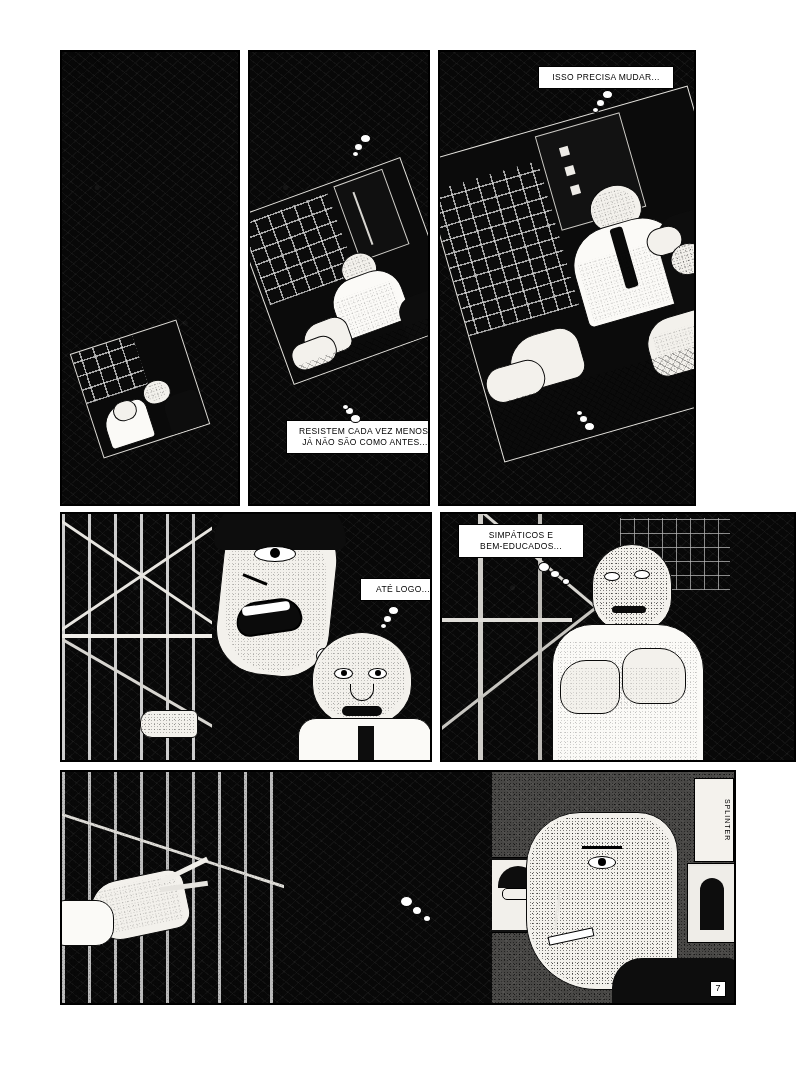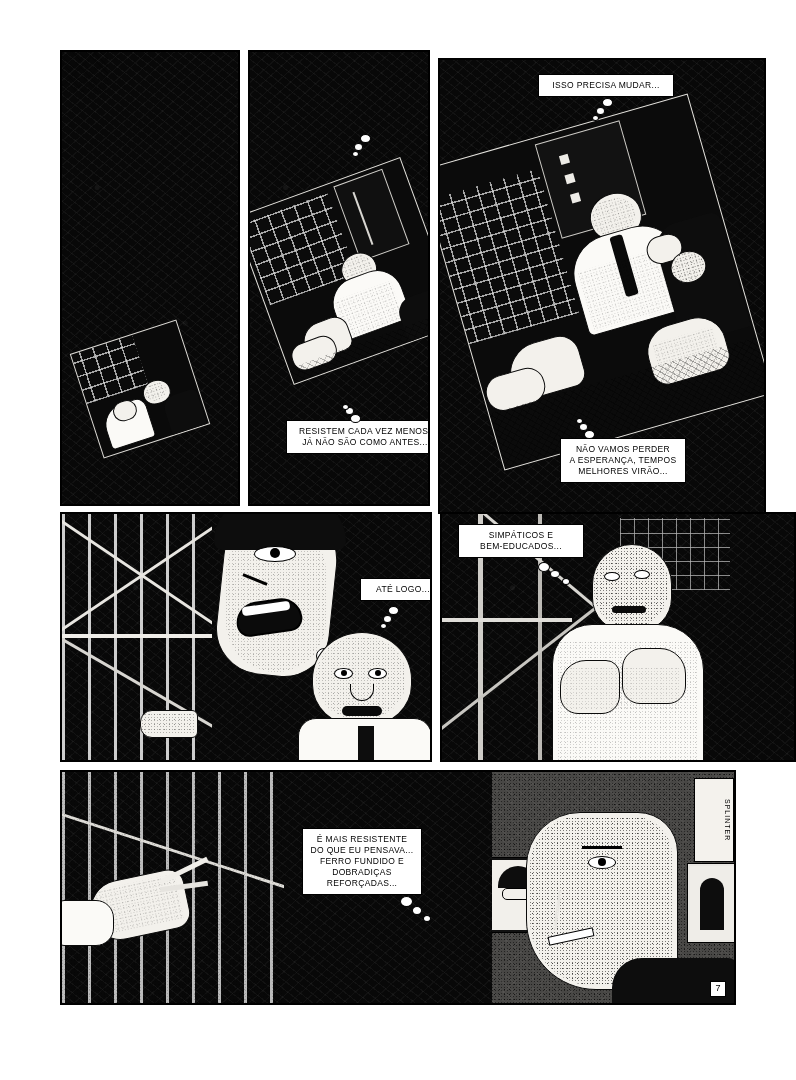--- a/index.html
+++ b/index.html
@@ -204,21 +204,21 @@
 
       <div class="balloon" style="left:36px; top:368px; width:158px;">RESISTEM CADA VEZ MENOS,
 JÁ NÃO SÃO COMO ANTES...</div>
       <div class="tail" style="left:92px; top:352px; width:24px; height:20px;">
         <i style="left:8px; top:10px; width:9px; height:7px;"></i>
         <i style="left:3px; top:3px; width:7px; height:6px;"></i>
         <i style="left:0px; top:0px; width:5px; height:4px;"></i>
       </div>
     </div>
 
-    <div class="panel" style="left:378px; top:8px; width:328px; height:456px;">
+    <div class="panel" style="left:378px; top:0; width:258px; height:456px;">
       <div class="tex-dark"></div>
 
       <div style="position:absolute; left:16px; top:66px; width:278px; height:310px; transform:rotate(-16deg); background:#0b0b0b; border:1.8px solid #e4e2dd; overflow:hidden;">
         <div class="grid-wall" style="left:-6px; top:30px; width:120px; height:150px;"></div>
         <div style="position:absolute; left:118px; top:6px; width:86px; height:96px; background:#121212; border:1.4px solid #cccac5;"></div>
         <div style="position:absolute; left:138px; top:24px; width:9px; height:9px; background:#eeece7;"></div>
         <div style="position:absolute; left:138px; top:44px; width:9px; height:9px; background:#eeece7;"></div>
         <div style="position:absolute; left:138px; top:64px; width:9px; height:9px; background:#eeece7;"></div>
 
         <div class="skin" style="left:150px; top:74px; width:50px; height:44px; border-radius:50% 50% 44% 44%;"></div>
@@ -239,23 +239,20 @@
         <div class="hatch" style="left:0; top:252px; width:278px; height:58px; opacity:.55;"></div>
       </div>
 
       <div class="balloon" style="left:98px; top:14px; width:136px;">ISSO PRECISA MUDAR...</div>
       <div class="tail" style="left:152px; top:38px; width:24px; height:26px;">
         <i style="left:10px; top:0; width:9px; height:7px;"></i>
         <i style="left:4px; top:9px; width:7px; height:6px;"></i>
         <i style="left:0; top:17px; width:5px; height:4px;"></i>
       </div>
 
-      <div class="balloon" style="left:120px; top:378px; width:126px;">NÃO VAMOS PERDER
-A ESPERANÇA, TEMPOS
-MELHORES VIRÃO...</div>
       <div class="tail" style="left:136px; top:358px; width:22px; height:22px;">
         <i style="left:8px; top:12px; width:9px; height:7px;"></i>
         <i style="left:3px; top:5px; width:7px; height:6px;"></i>
         <i style="left:0; top:0; width:5px; height:4px;"></i>
       </div>
     </div>
 
     <div class="panel" style="left:0; top:462px; width:372px; height:250px;">
       <div class="tex-dark"></div>
 
@@ -369,25 +366,20 @@
         <div class="stipple" style="left:38px; top:44px; width:142px; height:170px; border-radius:50px 40px 26px 66px; opacity:.9;"></div>
         <div style="position:absolute; left:96px; top:84px; width:26px; height:11px; background:#fff; border:1.6px solid #000; border-radius:50%;"></div>
         <div style="position:absolute; left:106px; top:86px; width:8px; height:8px; background:#000; border-radius:50%;"></div>
         <div style="position:absolute; left:90px; top:74px; width:40px; height:3px; background:#000;"></div>
         <div style="position:absolute; left:56px; top:160px; width:44px; height:7px; background:#fff; border:1.4px solid #000; transform:rotate(-12deg);"></div>
         <div style="position:absolute; left:64px; top:118px; width:3px; height:40px; background:#e9e7e2; border-radius:2px; transform:rotate(8deg);"></div>
         <div class="dark-shape" style="left:120px; top:186px; width:126px; height:50px; border-radius:30px 10px 0 0;"></div>
       </div>
 
 
-      <div class="balloon" style="left:240px; top:56px; width:120px;">É MAIS RESISTENTE
-DO QUE EU PENSAVA...
-FERRO FUNDIDO E
-DOBRADIÇAS
-REFORÇADAS...</div>
       <div class="tail" style="left:338px; top:124px; width:40px; height:34px;">
         <i style="left:0; top:0; width:11px; height:9px;"></i>
         <i style="left:12px; top:10px; width:8px; height:7px;"></i>
         <i style="left:23px; top:19px; width:6px; height:5px;"></i>
       </div>
 
       <div class="sig">7</div>
     </div>
 
   </div>

